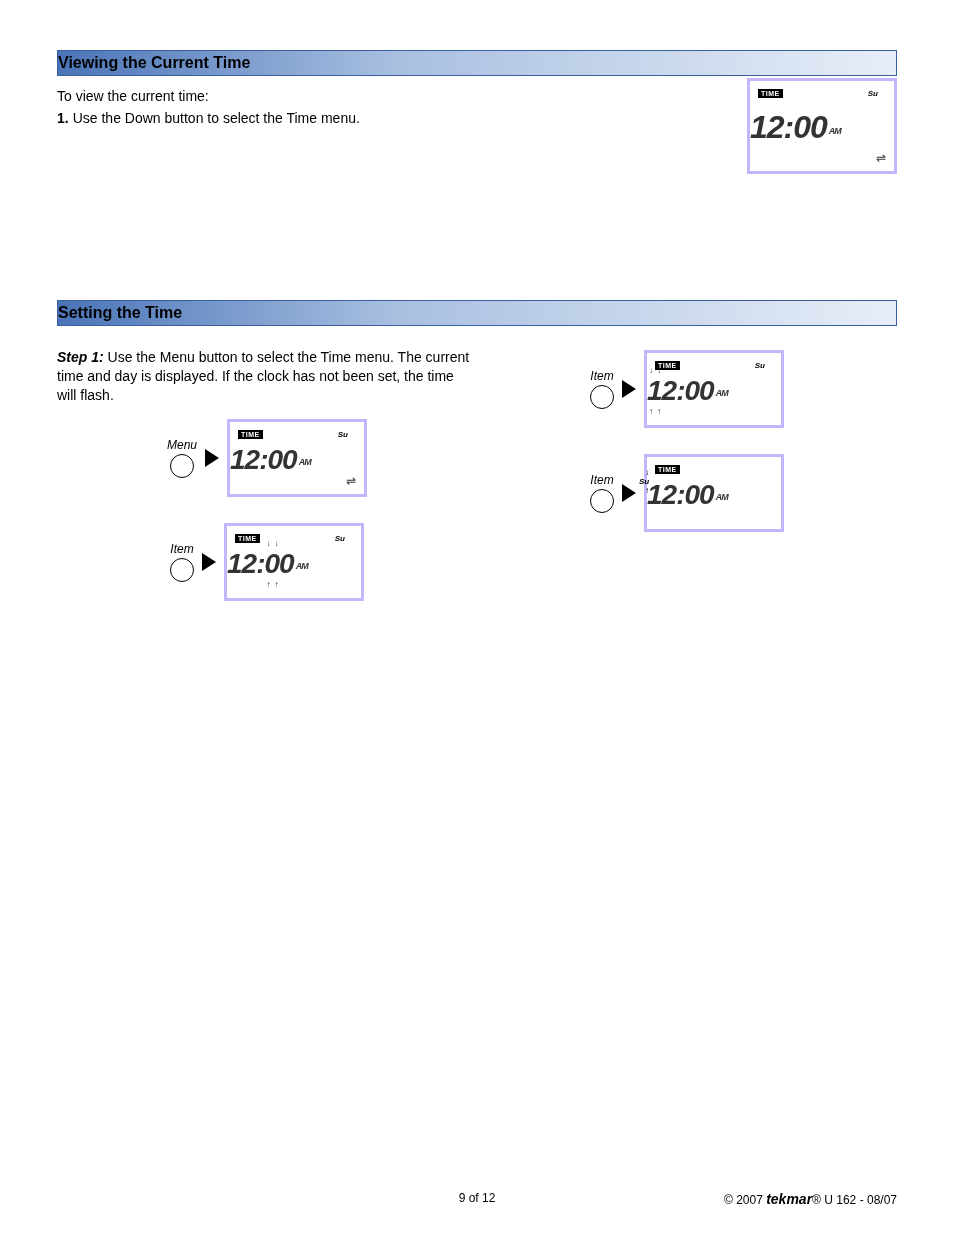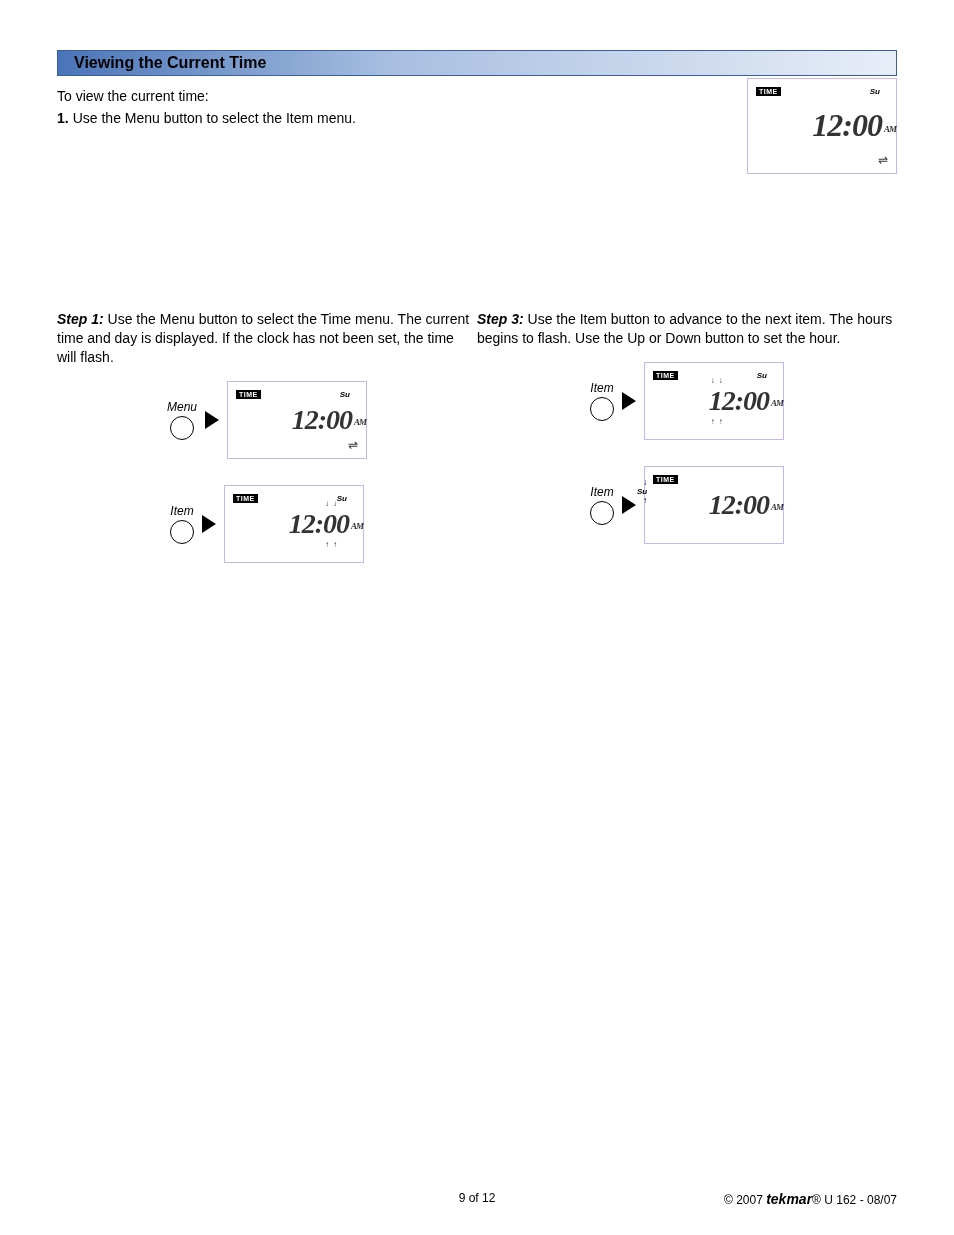--- a/index.html
+++ b/index.html
@@ -1,36 +1,36 @@
 <!DOCTYPE html>
 <html><head>
 <meta charset="utf-8">
 <style>
   body{margin:0;padding:0;background:#fff;font-family:Arial,Helvetica,sans-serif;color:#000;font-size:14px;}
   .page{width:900px;margin:0 auto;padding:50px 30px 30px;box-sizing:border-box;min-height:1235px;position:relative;}
-  .section-bar{background:linear-gradient(90deg,#4a74b8 0%,#a8bfe0 40%,#e8eef8 100%);border:1px solid #3a5fa0;padding:3px 16px;font-weight:bold;font-size:16px;color:#000;margin-bottom:12px;}
+  .section-bar{background:linear-gradient(90deg,#4a74b8 0%,#a8bfe0 40%,#e8eef8 100%);border:1px solid #3a5fa0;padding:3px 0;font-weight:bold;font-size:16px;color:#000;margin-bottom:12px;}
   .intro{margin:8px 0 6px;}
   .numitem{margin:4px 0;}
   .numitem .n{font-weight:bold;margin-right:4px;}
   .view-row{position:relative;}
   .view-lcd{position:absolute;right:0;top:-10px;}
   .gap{height:170px;}
   .cols{display:flex;}
   .col{flex:1;min-width:0;}
   .step{margin:10px 0 14px;line-height:1.35;}
   .step b{font-style:italic;}
   .figwrap{display:flex;align-items:center;justify-content:center;gap:8px;margin:12px 0 26px;}
   .btnlbl{font-style:italic;font-weight:normal;font-size:12px;text-align:center;}
   .btncircle{width:22px;height:22px;border:1.5px solid #000;border-radius:50%;margin:2px auto 0;}
   .tri{width:0;height:0;border-left:14px solid #000;border-top:9px solid transparent;border-bottom:9px solid transparent;}
-  .lcd{border:1px solid #c4b5fd;padding:6px 8px 15px;width:140px;height:78px;position:relative;box-sizing:border-box;}
+  .lcd{border:3px solid #c4b5fd;padding:6px 8px 15px;width:140px;height:78px;position:relative;box-sizing:border-box;}
   .lcd.big{width:150px;height:96px;}
   .lcd-time-badge{position:absolute;left:8px;top:8px;font-size:7px;font-weight:bold;border:1px solid #000;padding:0 2px;background:#000;color:#fff;letter-spacing:0.5px;}
   .lcd-day{position:absolute;right:16px;top:8px;font-size:8px;font-style:italic;font-weight:bold;}
-  .lcd-digits{position:absolute;left:0;right:0;top:22px;text-align:right;font-family:Liberation Serif, serif;font-size:28px;font-weight:bold;letter-spacing:-1px;font-style:italic;color:#333;}
+  .lcd-digits{position:absolute;left:0;right:0;top:22px;text-align:left;font-family:Liberation Sans, sans-serif;font-size:28px;font-weight:bold;letter-spacing:-1px;font-style:italic;color:#333;}
   .lcd.big .lcd-digits{top:28px;font-size:32px;}
   .lcd-ampm{font-size:9px;font-weight:bold;font-style:italic;vertical-align:4px;margin-left:2px;}
   .lcd-arrow{position:absolute;right:8px;bottom:6px;font-size:12px;color:#333;}
   .flash{display:inline-block;position:relative;}
   .flash::before{content:"\2193 \2193";position:absolute;top:-9px;left:2px;font-size:8px;letter-spacing:4px;font-style:normal;}
   .flash::after{content:"\2191 \2191";position:absolute;bottom:-9px;left:2px;font-size:8px;letter-spacing:4px;font-style:normal;}
   .flash.single::before{content:"\2193";letter-spacing:0;left:6px;}
   .flash.single::after{content:"\2191";letter-spacing:0;left:6px;}
   .footer{position:absolute;bottom:30px;left:30px;right:30px;font-size:12px;}
   .footer-center{text-align:center;}
@@ -40,37 +40,38 @@
 </head>
 <body>
 
 <div class="page">
 
   <div class="section-bar">Viewing the Current Time</div>
 
   <div class="view-row">
     <div class="intro">To view the current time:</div>
     <div class="numitem">
-      <span class="n">1.</span><span>Use the Menu button to select the Item menu.</span>
+      <span class="n">1.</span><span>Use the Down button to select the Time menu.</span>
     </div>
 
     <div class="view-lcd">
       <div class="lcd big">
         <span class="lcd-time-badge">TIME</span>
         <span class="lcd-day">Su</span>
         <div class="lcd-digits">
           <span>12</span><span>:</span><span>00</span><span class="lcd-ampm">AM</span>
         </div>
         <span class="lcd-arrow">⇌</span>
       </div>
     </div>
   </div>
 
   <div class="gap"></div>
 
+  <div class="section-bar">Setting the Time</div>
 
   <div class="cols">
     <div class="col">
       <div class="step"><b>Step 1:</b><span> Use the Menu button to select the Time menu. The current time and day is displayed. If the clock has not been set, the time will flash.</span></div>
       <div class="figwrap">
         <div>
           <div class="btnlbl">Menu</div>
           <div class="btncircle"></div>
         </div>
         <div class="tri"></div>
@@ -94,21 +95,20 @@
           <span class="lcd-time-badge">TIME</span>
           <span class="lcd-day">Su</span>
           <div class="lcd-digits">
             <span>12</span><span>:</span><span class="flash">00</span><span class="lcd-ampm">AM</span>
           </div>
         </div>
       </div>
     </div>
 
     <div class="col">
-      <div class="step"><b>Step 3:</b><span> Use the Item button to advance to the next item. The hours begins to flash. Use the Up or Down button to set the hour.</span></div>
       <div class="figwrap">
         <div>
           <div class="btnlbl">Item</div>
           <div class="btncircle"></div>
         </div>
         <div class="tri"></div>
         <div class="lcd">
           <span class="lcd-time-badge">TIME</span>
           <span class="lcd-day">Su</span>
           <div class="lcd-digits">

